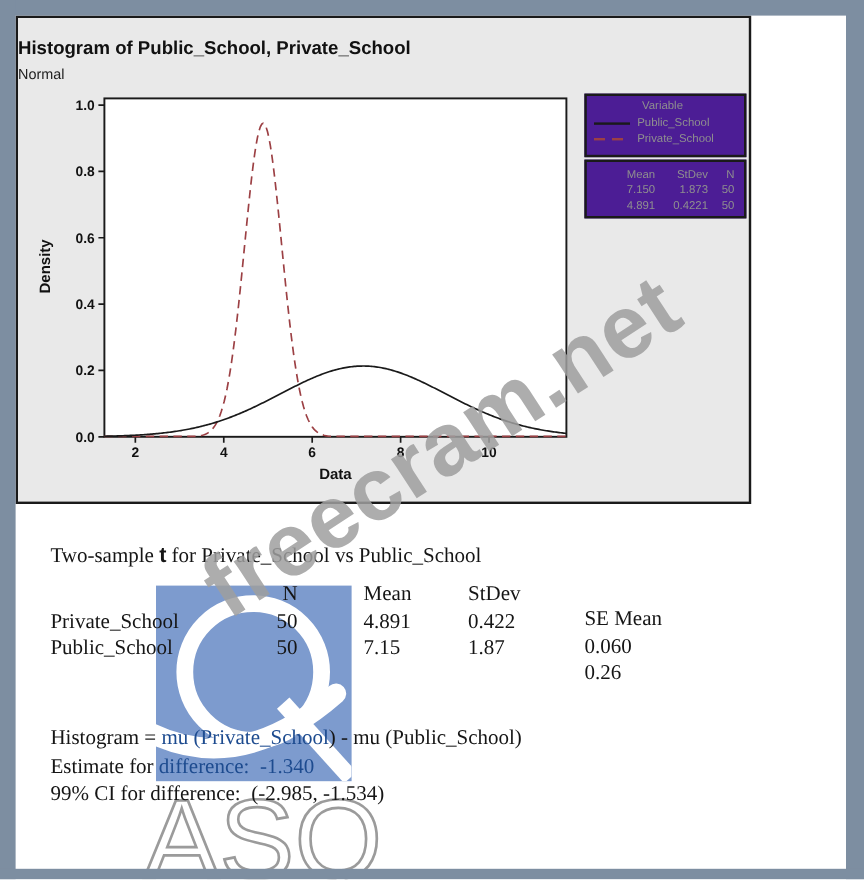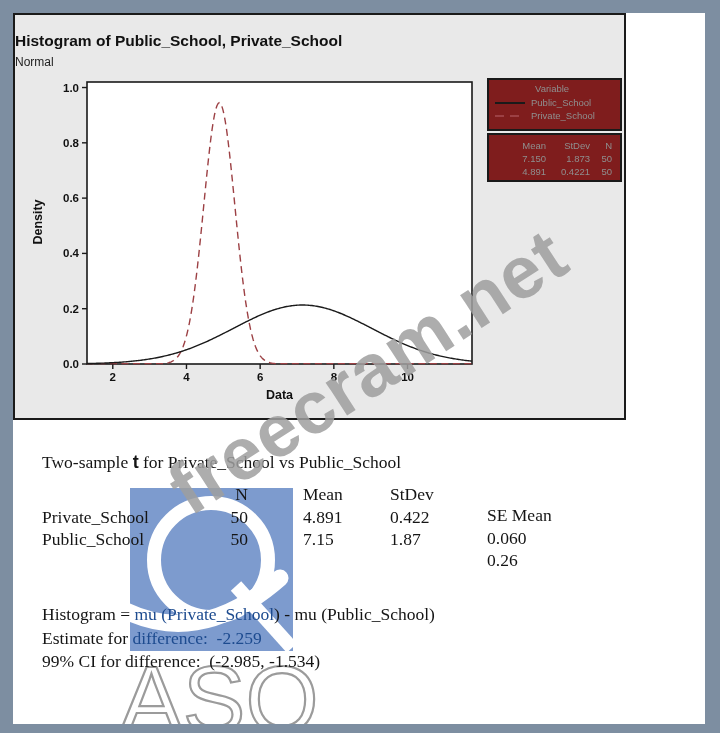--- a/index.html
+++ b/index.html
@@ -30,21 +30,21 @@
     position:absolute;left:-27px;top:200px;width:100px;text-align:center;
     font-size:12.5px;font-weight:bold;color:#111;
     transform:rotate(-90deg);
   }
   .x-axis-title{
     position:absolute;left:72px;top:373px;width:385px;text-align:center;
     font-size:12.5px;font-weight:bold;color:#111;
   }
   .legend-box{
     position:absolute;box-sizing:border-box;border:2px solid #1a1a1a;
-    background:#7f1d1d;color:#8f8f8f;
+    background:#4c1d95;color:#8f8f8f;
   }
   .legend-vars{left:472px;top:63px;width:135px;height:53px;padding:3px 0 0 6px;}
   .legend-vars .legend-title{font-size:9.5px;padding-left:40px;margin-bottom:2px;}
   .legend-row{display:flex;align-items:center;height:13px;font-size:9.5px;}
   .line-sample{display:inline-block;width:30px;height:2px;margin-right:6px;flex:0 0 30px;}
   .legend-stats{left:472px;top:118px;width:135px;height:49px;padding:4px 8px 0 0;font-size:9.5px;}
   .stats-row{display:flex;justify-content:flex-end;height:13px;line-height:13px;}
   .stats-cell{text-align:right;}
   .stats-cell.c1{width:42px;}
   .stats-cell.c2{width:44px;}
@@ -180,21 +180,21 @@
   <div class="trow" style="top:529px;">
     <span class="tcell label">Public_School</span>
     <span class="tcell n blue-text">50</span>
     <span class="tcell mean">7.15</span>
     <span class="tcell stdev">1.87</span>
     <span class="tcell se">0.26</span>
   </div>
 
   <div class="session-line" style="top:604px;"><span>Histogram = </span><span class="blue-text">mu (Private_School</span><span>) - mu (Public_School)</span></div>
 
-  <div class="session-line" style="top:628px;"><span>Estimate for </span><span class="blue-text">difference:  -2.259</span></div>
+  <div class="session-line" style="top:628px;"><span>Estimate for </span><span class="blue-text">difference:  -1.340</span></div>
 
   <div class="session-line" style="top:651px;">99% CI for difference:  (-2.985, -1.534)</div>
 
 
   <div class="watermark">freecram.net</div>
 
   <div class="frame top"></div>
   <div class="frame left"></div>
   <div class="frame right"></div>
   <div class="frame bottom"></div>

